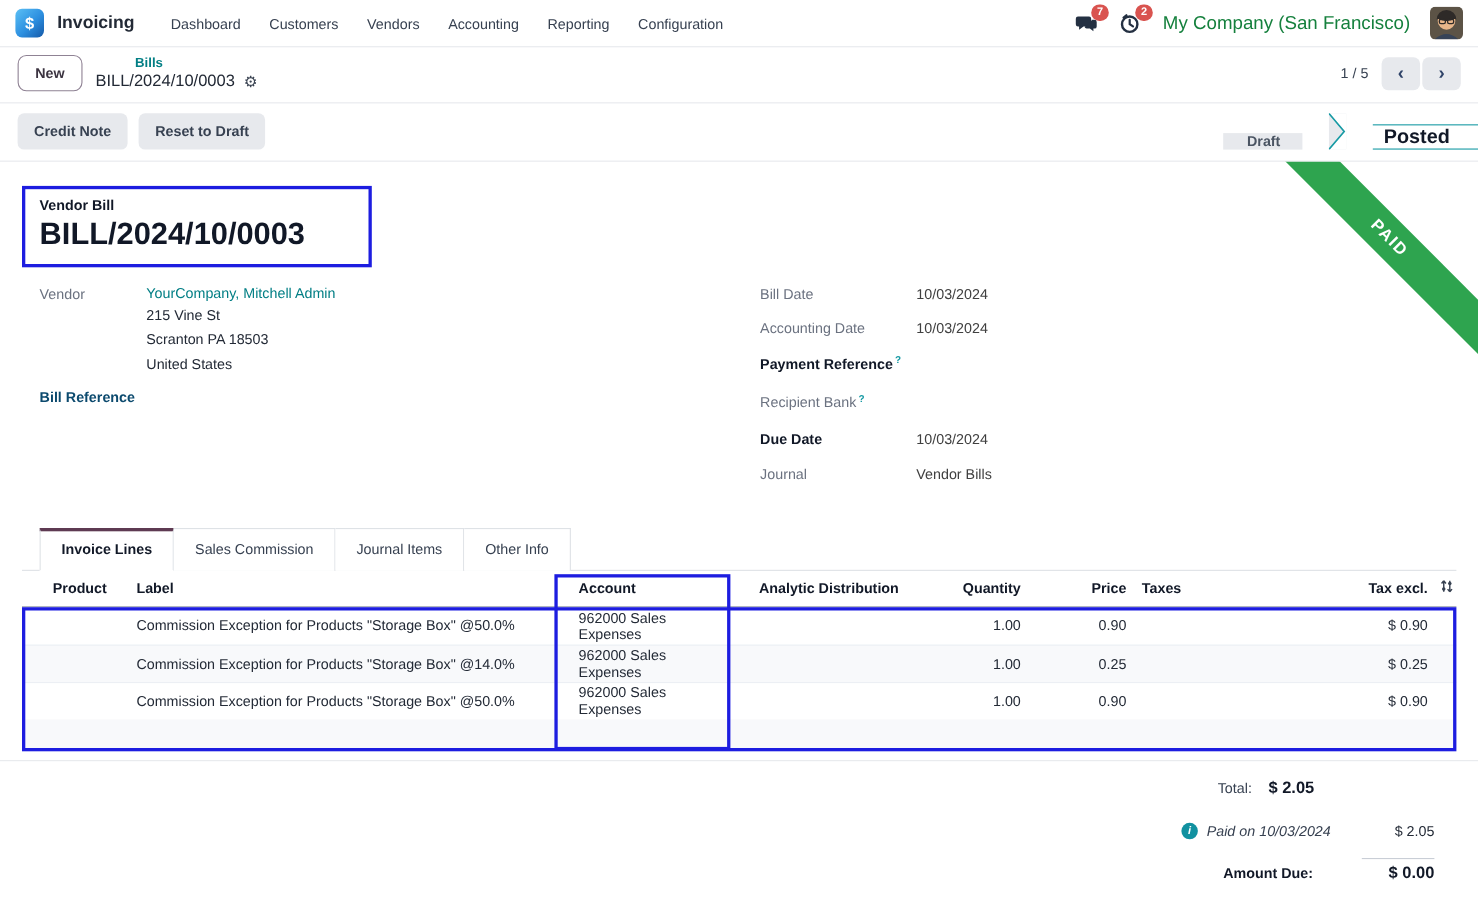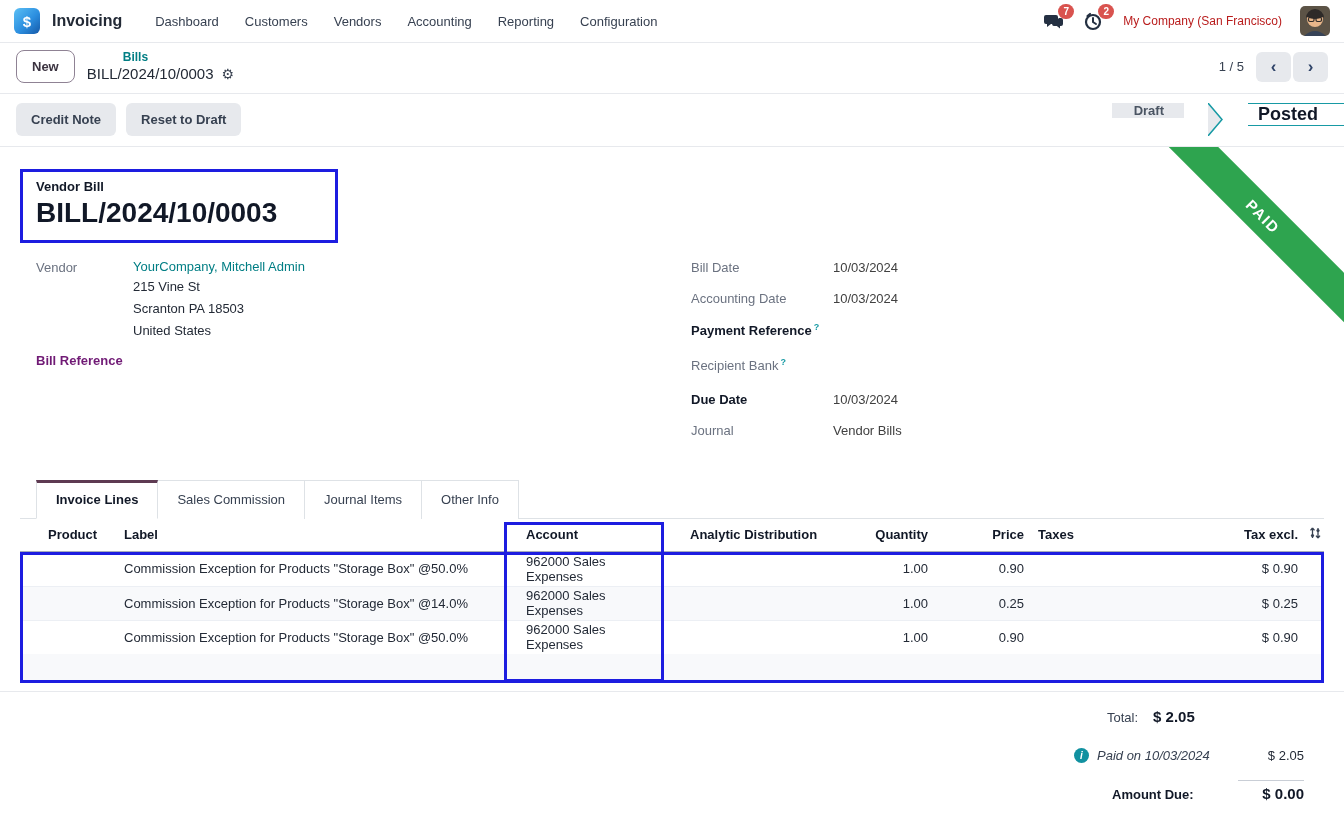--- a/index.html
+++ b/index.html
@@ -17,42 +17,42 @@
     background:linear-gradient(135deg,#5cc0f5 0%,#2c8fe0 55%,#1559a8 100%);
     color:#fff; font-weight:bold; font-size:15px; display:grid; place-items:center; }
   .brand { font-size:16px; font-weight:700; color:#232a36; margin:0 14px 0 6px; }
   .menu { display:flex; }
   .menu-item { font-size:13px; color:#374151; padding:8px 13px; cursor:pointer; border-radius:4px; }
   .nav-right { margin-left:auto; display:flex; align-items:center; gap:18px; }
   .icon-wrap { position:relative; width:22px; height:20px; cursor:pointer; }
   .badge { position:absolute; top:-7px; right:-9px; background:var(--badge-red,#d9534f); color:#fff;
     font-size:10px; font-weight:700; border-radius:9px; min-width:16px; height:15px;
     display:grid; place-items:center; padding:0 3px; }
-  .company-name { font-size:12px; color:#b91c1c; cursor:pointer; }
+  .company-name { font-size:17px; color:#15803d; cursor:pointer; }
   .avatar { width:30px; height:30px; border-radius:5px; overflow:hidden; flex:0 0 auto; cursor:pointer; }
 
   
   .bc-row { display:flex; align-items:center; padding:7px 16px 9px; }
   .new-btn { border:1px solid #8f8294; background:#fff; color:#3b3340; font-weight:700;
     font-size:13px; padding:8px 15px; border-radius:8px; margin-right:12px; cursor:pointer; }
   .bc-col { display:flex; flex-direction:column; line-height:1.25; }
   .bc-parent { color:var(--accent,#017e84); font-size:12px; font-weight:700; cursor:pointer;padding-left:36px; }
   .bc-current { font-size:15px; color:#232a36; display:flex; align-items:center; gap:8px; }
   .gear-ic { font-size:14px; color:#3b4453; cursor:pointer; }
   .pager { margin-left:auto; display:flex; align-items:center; gap:12px; }
   .pager-count { font-size:13px; color:#374151; }
   .pager-btns { display:flex; gap:2px; }
   .pager-btn { width:35px; height:30px; background:#e7e9ed; border:none; border-radius:6px;
     color:#2f4368; font-size:17px; font-weight:700; line-height:1; cursor:pointer; }
 
   
   .control-row { display:flex; align-items:center; padding:10px 0 10px 16px; height:52px; }
   .ctl-btn { background:#e7e9ed; border:none; border-radius:6px; padding:9px 15px;
     font-size:13px; font-weight:700; color:#374151; margin-right:10px; cursor:pointer; }
-  .statusbar { margin-left:auto; display:flex; align-items:flex-start; height:33px; cursor:pointer;gap:24px; }
+  .statusbar { margin-left:auto; display:flex; align-items:flex-end; height:33px; cursor:pointer;gap:24px; }
   .status-draft { background:#e7e9ed; color:#4b5563; display:flex; align-items:center;
     padding:0 20px 0 22px; font-size:13px; font-weight:600; }
   .status-arrow { width:16px; height:33px; background:#fff; flex:0 0 auto; }
   .status-posted { background:#fff; border-top:1.5px solid #179aa4; border-bottom:1.5px solid #179aa4;
     color:#111827; font-weight:700; display:flex; align-items:center; padding:0 26px 0 10px; font-size:18px; }
 
   
   .sheet { position:relative; padding:22px 20px 0; }
   .ribbon-clip { position:absolute; top:0; right:0; width:210px; height:210px; overflow:hidden; pointer-events:none; }
   .ribbon { position:absolute; top:52px; right:-64px; width:290px; transform:rotate(45deg);
@@ -63,21 +63,21 @@
   .title-box { display:inline-block; padding:7px 24px 11px 13px; min-width:318px; }
   .doc-type { font-size:13px; font-weight:700; color:#111827; }
   .doc-name { font-size:28px; font-weight:700; color:#111827; margin-top:3px; }
 
   .fields { display:flex; margin-top:16px; padding-left:16px; }
   .col-left { width:655px; }
   .f-row { display:flex; }
   .f-label { width:97px; color:#6b7280; padding-top:1px; }
   .vendor-link { color:var(--accent,#017e84); cursor:pointer; }
   .addr { line-height:19px; margin-top:3px; color:#232a36; }
-  .billref-label { font-weight:700; color:#701a75; margin-top:13px; }
+  .billref-label { font-weight:700; color:#0c4a6e; margin-top:13px; }
 
   .col-right { flex:1; padding-top:1px; }
   .fr-row { display:flex; align-items:baseline; min-height:19px; margin-bottom:12px; }
   .fr-label { width:142px; color:#6b7280; }
   .fr-label.bold { color:#111827; font-weight:700; }
   .fr-value { color:#404040; }
   sup.help { color:#179aa4; font-size:9px; font-weight:700; margin-left:2px; }
   .gap-lg { margin-bottom:16px; }
 
   

